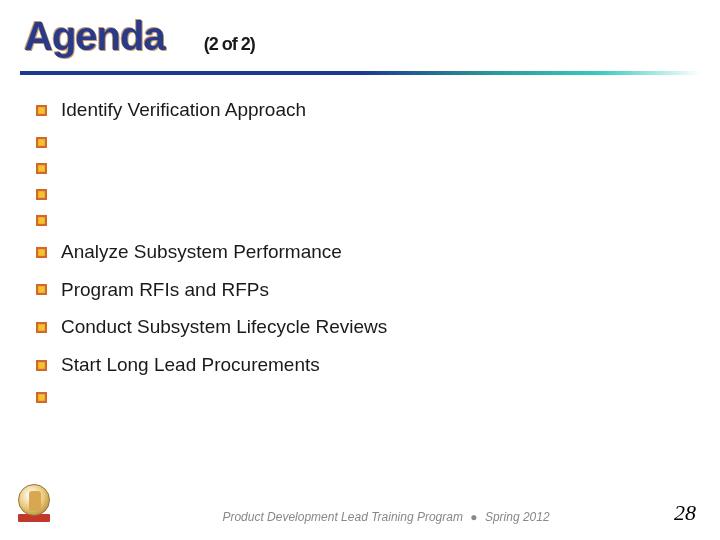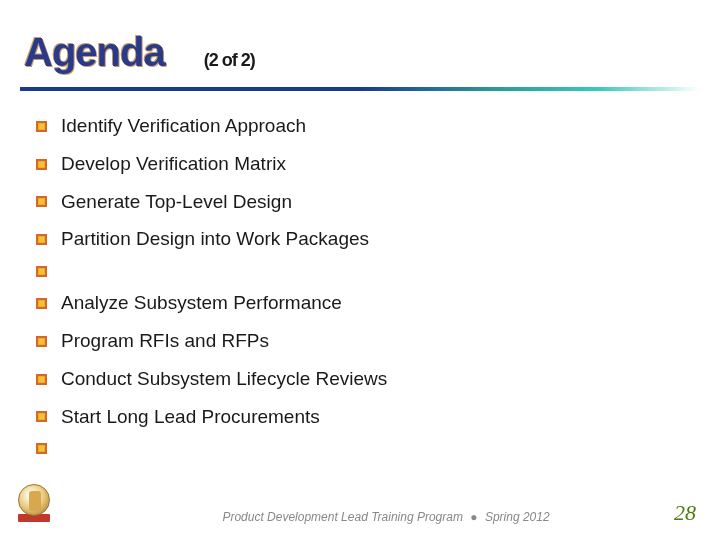--- a/index.html
+++ b/index.html
@@ -7,21 +7,21 @@
     width: 720px;
     height: 540px;
     background: #ffffff;
     font-family: Arial, Helvetica, sans-serif;
     position: relative;
     overflow: hidden;
   }
   .header {
     display: flex;
     align-items: baseline;
-    padding: 30px 0 0 24px;
+    padding: 14px 0 0 24px;
   }
   .title {
     font-size: 40px;
     font-weight: bold;
     color: #2a3a8a;
     text-shadow: 1px 1px 0 #c49a6a, -1px -1px 0 #c49a6a;
     letter-spacing: -1px;
   }
   .page-indicator {
     font-size: 18px;
@@ -107,21 +107,21 @@
   .footer-dot {
     font-style: normal;
     margin: 0 4px;
   }
   .page-number {
     position: absolute;
     right: 24px;
     bottom: 14px;
     font-size: 22px;
     font-style: italic;
-    color: #4d7c0f;
+    color: #000000;
     font-family: Georgia, serif;
   }
 </style>
 </head>
 <body>
 
 <div class="header">
   <div class="title">Agenda</div>
   <div class="page-indicator">(2 of 2)</div>
 </div>
@@ -139,39 +139,36 @@
         </span>
       <span class="bullet-text">Identify Verification Approach</span>
     </li>
     <li class="bullet-item">
       <span class="bullet-icon">
           <svg viewBox="0 0 10 10">
             <rect x="0" y="0" width="10" height="10" fill="#d4682a"></rect>
             <rect x="2" y="2" width="6" height="6" fill="#f4c430"></rect>
           </svg>
         </span>
-      <span class="bullet-text">Develop Verification Matrix</span>
-    </li>
-    <li class="bullet-item">
-      <span class="bullet-icon">
-          <svg viewBox="0 0 10 10">
-            <rect x="0" y="0" width="10" height="10" fill="#d4682a"></rect>
-            <rect x="2" y="2" width="6" height="6" fill="#f4c430"></rect>
-          </svg>
-        </span>
-      <span class="bullet-text">Generate Top-Level Design</span>
-    </li>
-    <li class="bullet-item">
-      <span class="bullet-icon">
-          <svg viewBox="0 0 10 10">
-            <rect x="0" y="0" width="10" height="10" fill="#d4682a"></rect>
-            <rect x="2" y="2" width="6" height="6" fill="#f4c430"></rect>
-          </svg>
-        </span>
-      <span class="bullet-text">Partition Design into Work Packages</span>
+    </li>
+    <li class="bullet-item">
+      <span class="bullet-icon">
+          <svg viewBox="0 0 10 10">
+            <rect x="0" y="0" width="10" height="10" fill="#d4682a"></rect>
+            <rect x="2" y="2" width="6" height="6" fill="#f4c430"></rect>
+          </svg>
+        </span>
+    </li>
+    <li class="bullet-item">
+      <span class="bullet-icon">
+          <svg viewBox="0 0 10 10">
+            <rect x="0" y="0" width="10" height="10" fill="#d4682a"></rect>
+            <rect x="2" y="2" width="6" height="6" fill="#f4c430"></rect>
+          </svg>
+        </span>
     </li>
     <li class="bullet-item">
       <span class="bullet-icon">
           <svg viewBox="0 0 10 10">
             <rect x="0" y="0" width="10" height="10" fill="#d4682a"></rect>
             <rect x="2" y="2" width="6" height="6" fill="#f4c430"></rect>
           </svg>
         </span>
     </li>
     <li class="bullet-item">

